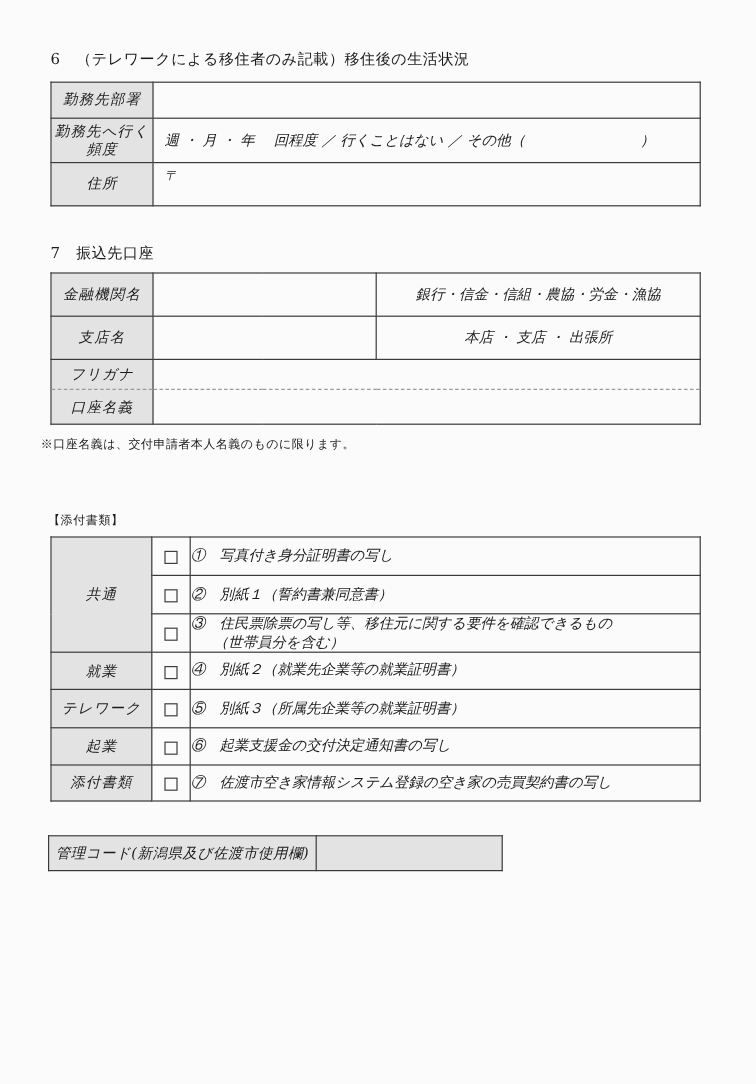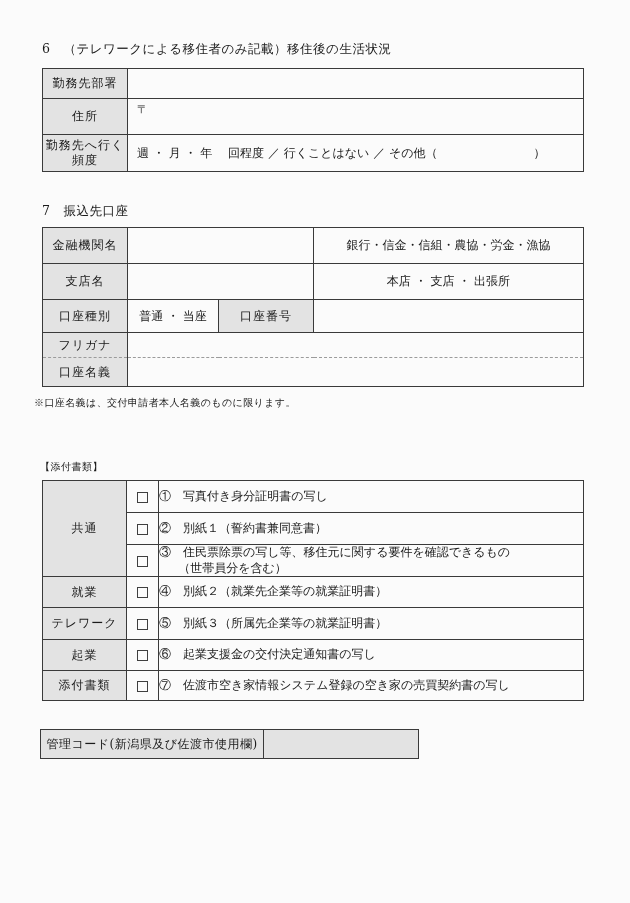--- a/index.html
+++ b/index.html
@@ -8,21 +8,21 @@
     background:#fbfbfb;
     font-family:"DejaVu Serif","Liberation Serif",serif;
     color:#1b1b1b;
     font-size:12px;
     -webkit-font-smoothing:antialiased;
   }
   .content{padding:41px 0 0 42px;width:541px;}
   .sec-title{font-size:12.5px;letter-spacing:.5px;margin:0 0 10px 0;}
   table{border-collapse:collapse;table-layout:fixed;width:541px;background:transparent;}
   table{border:1.6px solid #3a3a3a;}
-  td{border:1px solid #3a3a3a;font-size:12px;padding:0;vertical-align:middle;}
+  td{border:1px solid #3a3a3a;font-size:12px;padding:0;vertical-align:middle;font-style:italic;}
   td.lbl{
     background:#e3e3e3;
     text-align:center;
     letter-spacing:1px;
     line-height:1.25;
   }
   td.val{padding-left:9px;}
   td.center{text-align:center;padding-left:0;}
   td.topleft{vertical-align:top;padding:3px 0 0 9px;}
   .postal{font-size:11px;}
@@ -55,30 +55,30 @@
   <table>
     <colgroup>
         <col style="width:85px">
         <col style="width:456px">
       </colgroup>
     <tbody>
         <tr style="height:30px">
       <td class="lbl">勤務先部署</td>
       <td class="val"></td>
     </tr>
-    <tr style="height:36px">
-      <td class="lbl">住所</td>
-      <td class="topleft"><span class="postal">〒</span></td>
-    </tr>
     <tr style="height:37px">
       <td class="lbl">
         <div>勤務先へ行く</div>
         <div>頻度</div>
       </td>
       <td class="val">週 ・ 月 ・ 年　 回程度 ／ 行くことはない ／ その他（　　　　　　　　）</td>
+    </tr>
+    <tr style="height:36px">
+      <td class="lbl">住所</td>
+      <td class="topleft"><span class="postal">〒</span></td>
     </tr>
   </tbody>
     </table>
 
   <div class="sec-title" style="margin:31px 0 7px 0">7　振込先口座</div>
 
   <table>
     <colgroup>
         <col style="width:85px">
         <col style="width:91px">
@@ -88,26 +88,20 @@
     <tbody>
         <tr style="height:36px">
       <td class="lbl">金融機関名</td>
       <td class="val" colspan="2"></td>
       <td class="center">銀行・信金・信組・農協・労金・漁協</td>
     </tr>
     <tr style="height:36px">
       <td class="lbl">支店名</td>
       <td class="val" colspan="2"></td>
       <td class="center">本店 ・ 支店 ・ 出張所</td>
-    </tr>
-    <tr style="height:33px">
-      <td class="lbl">口座種別</td>
-      <td class="center">普通 ・ 当座</td>
-      <td class="lbl">口座番号</td>
-      <td class="val"></td>
     </tr>
     <tr class="dashed" style="height:25px">
       <td class="lbl">フリガナ</td>
       <td class="val" colspan="3"></td>
     </tr>
     <tr class="after-dashed" style="height:29px">
       <td class="lbl">口座名義</td>
       <td class="val" colspan="3"></td>
     </tr>
   </tbody>

